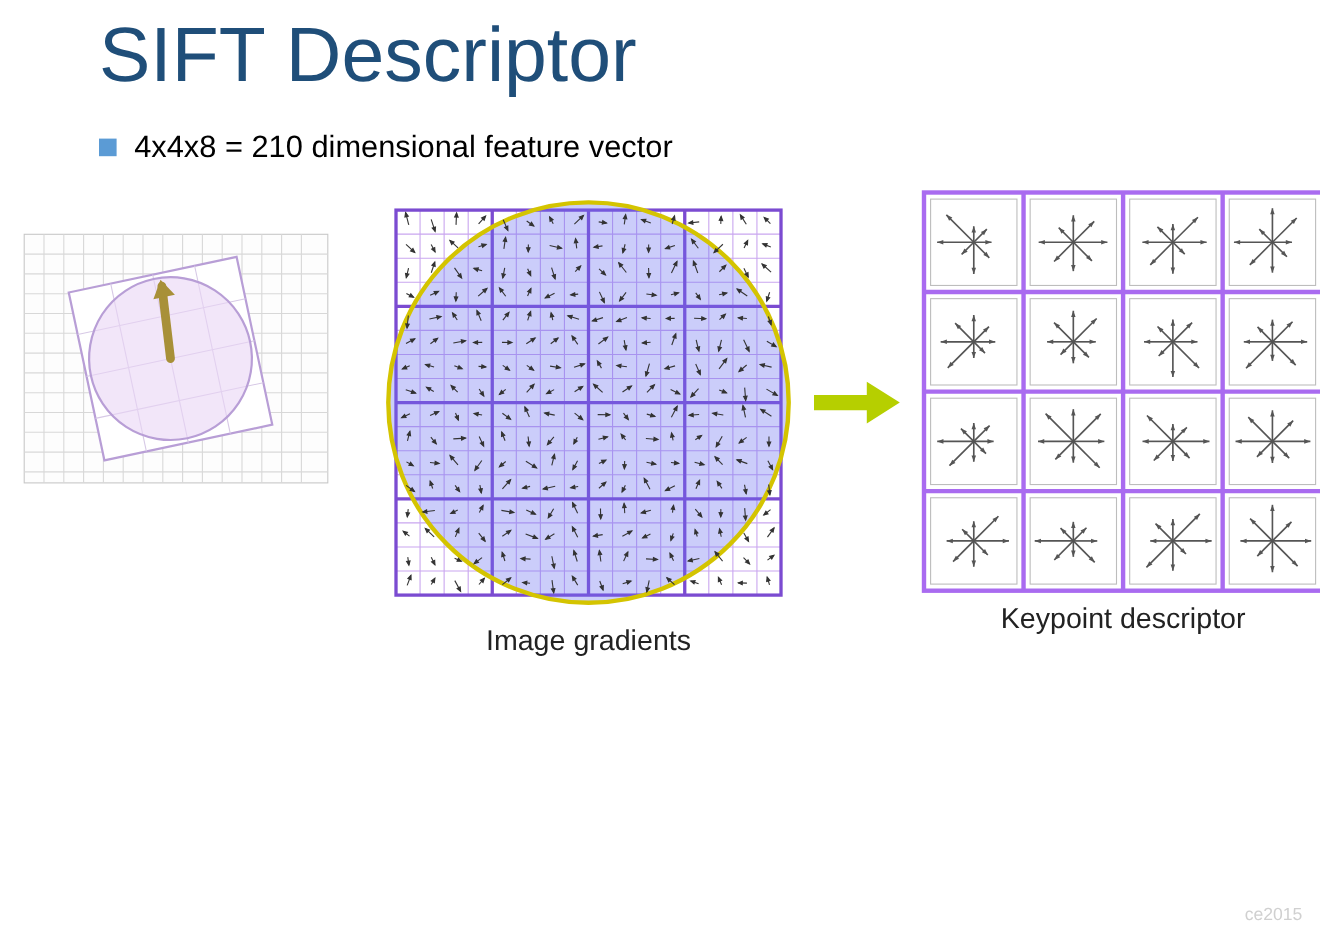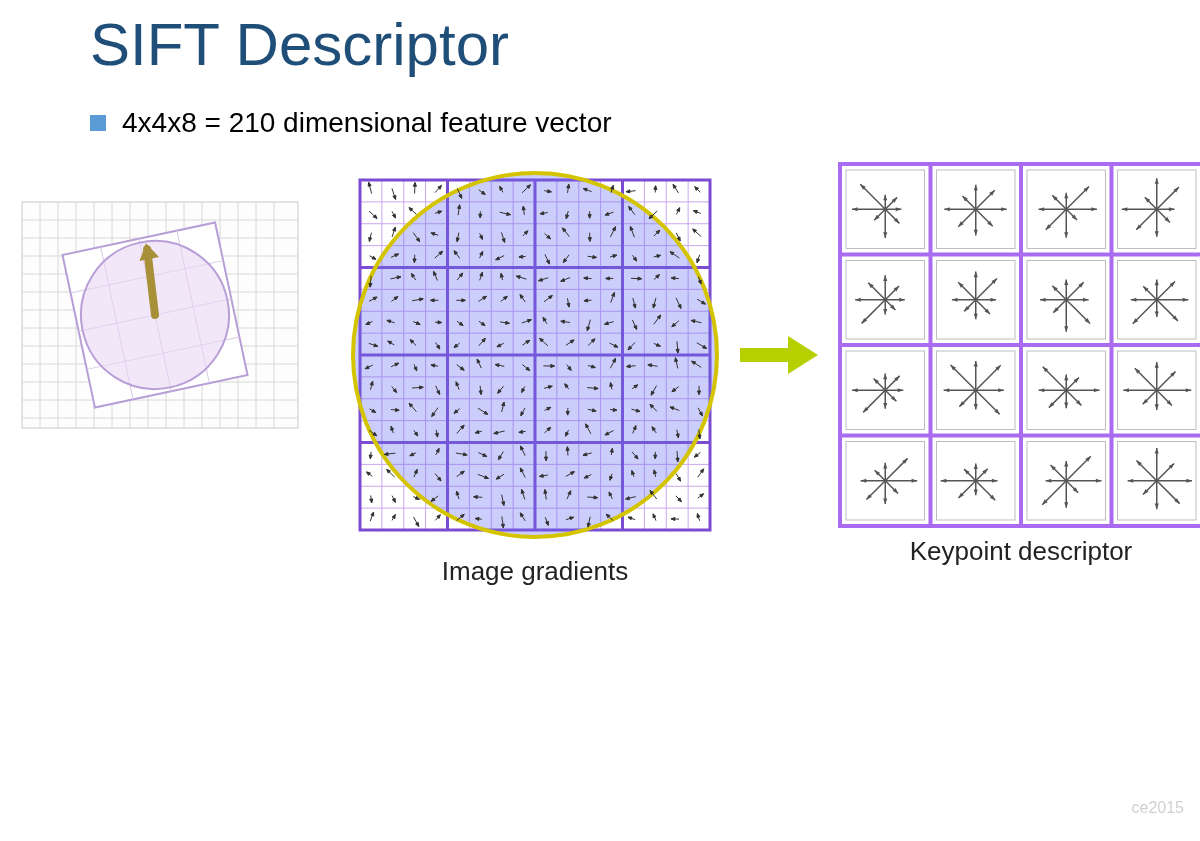--- a/index.html
+++ b/index.html
@@ -12,21 +12,21 @@
     overflow: hidden;
     position: relative;
   }
   .slide {
     width: 1200px;
     height: 841px;
     box-sizing: border-box;
     padding: 10px 30px 0 90px;
   }
   .title {
-    font-size: 60px;
+    font-size: 70px;
     color: #1f4e79;
     font-weight: 400;
     margin: 0 0 24px 0;
   }
   .bullets {
     list-style: none;
     padding: 0;
     margin: 0 0 18px 0;
   }
   .bullets li {
@@ -65,21 +65,21 @@
   }
   .fig-label {
     font-size: 26px;
     color: #222;
     text-align: center;
     margin-top: 6px;
   }
   .watermark {
     position: absolute;
     right: 16px;
-    bottom: 24px;
+    bottom: 0;
     font-size: 16px;
     color: #d0d0d0;
   }
   svg { display:block; }
 </style>
 </head>
 <body>
 
 <div class="slide">
   <h1 class="title">SIFT Descriptor</h1>

